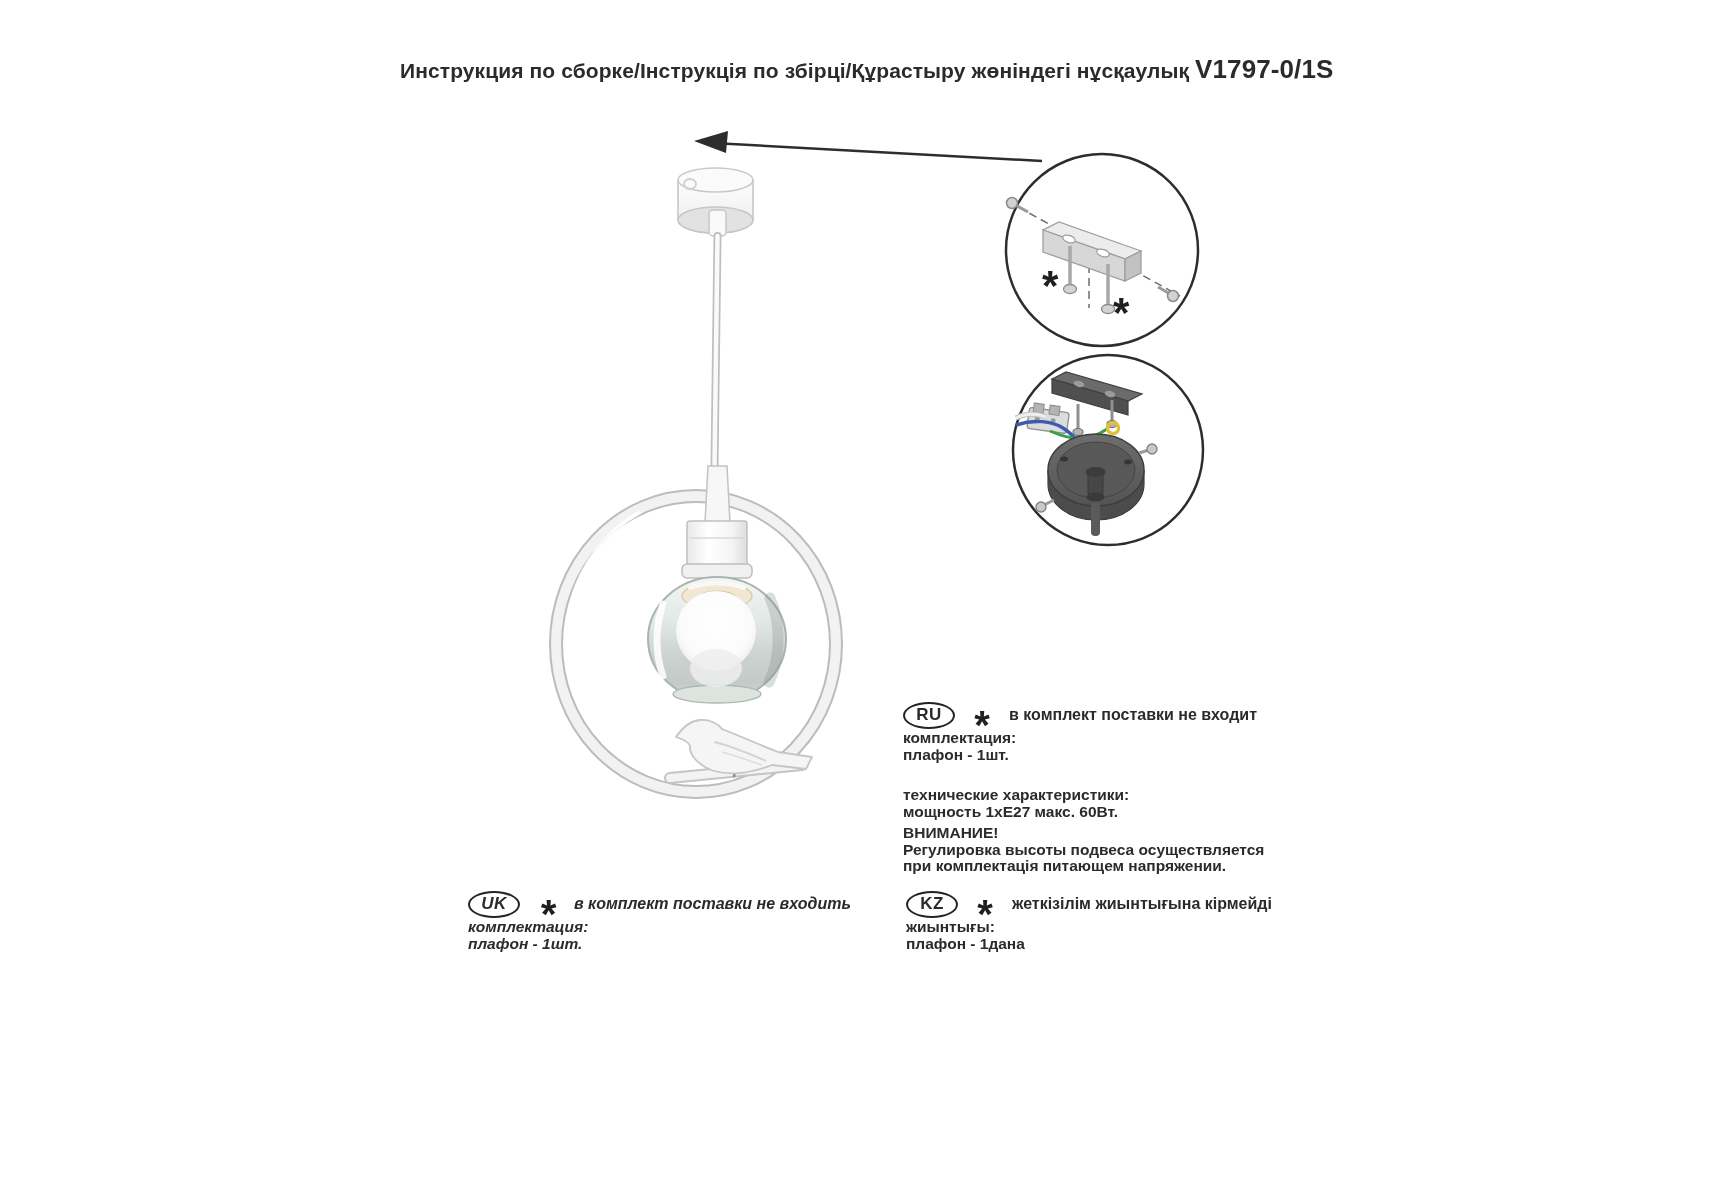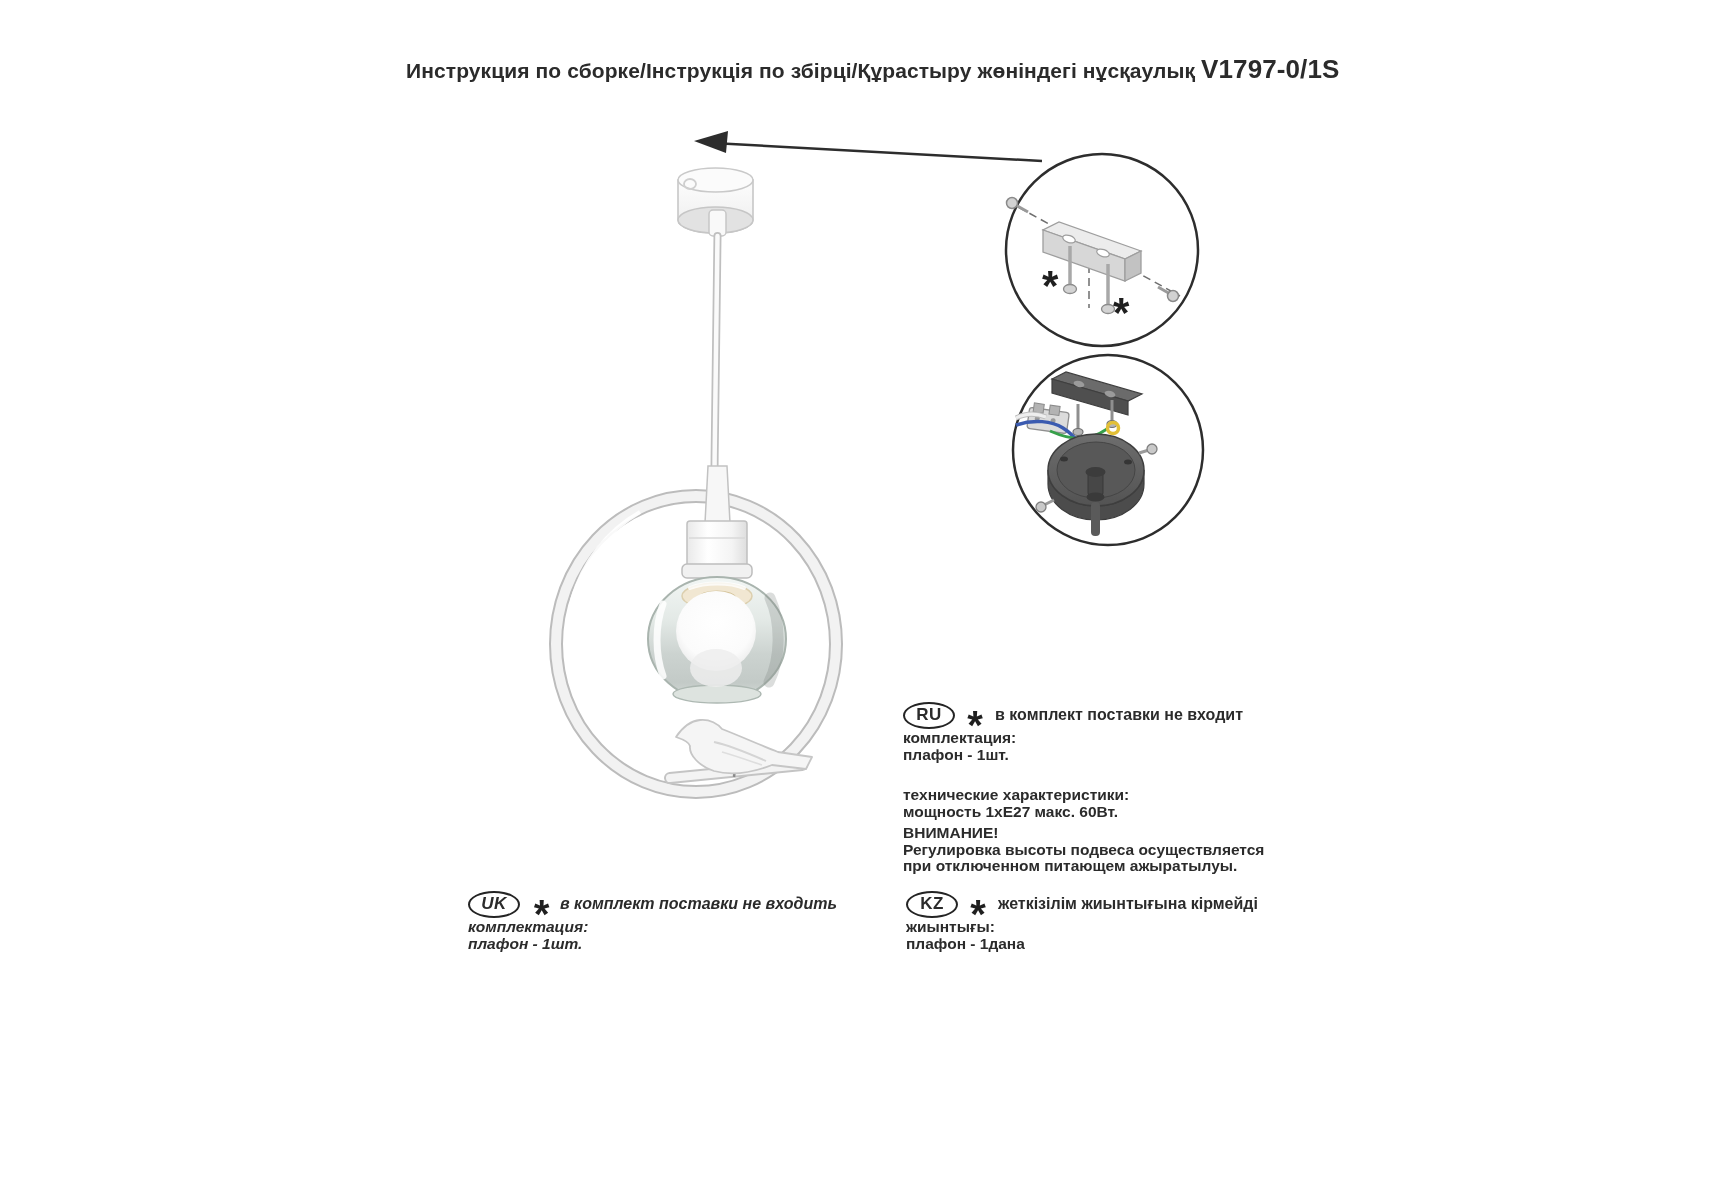--- a/index.html
+++ b/index.html
@@ -1,29 +1,29 @@
 <!DOCTYPE html>
 <html><head>
 <meta charset="utf-8">
 <style>
   html,body{margin:0;padding:0;}
   body{
     width:1715px;height:1200px;position:relative;overflow:hidden;
     background:#ffffff;color:#2b2b2b;
     font-family:"Liberation Sans",sans-serif;
   }
-  .abs{position:absolute;margin-left:6px;}
+  .abs{position:absolute;}
   #art{position:absolute;left:0;top:0;}
   .title{
     left:400px;top:54px;width:870px;text-align:center;
     font-weight:bold;font-size:21px;white-space:nowrap;letter-spacing:.1px;
   }
   .title .model{font-size:26px;}
   .section{position:absolute;width:450px;}
-  .sec-header{display:flex;align-items:center;gap:6px;height:30px;}
+  .sec-header{display:flex;align-items:center;gap:13px;height:30px;}
   .oval{
     width:52px;height:27px;border:2.5px solid #242424;border-radius:50%;
     display:flex;align-items:center;justify-content:center;
     font-weight:bold;font-size:17px;letter-spacing:.5px;flex:0 0 auto;box-sizing:border-box;
   }
   .star{
     font-size:40px;font-weight:bold;line-height:0;position:relative;top:10px;
     width:28px;text-align:center;flex:0 0 auto;color:#1f1f1f;
   }
   .note{font-size:16px;font-weight:bold;white-space:nowrap;}
@@ -231,21 +231,21 @@
   <div class="body">
     <div class="para">
       <div class="line">комплектация:</div>
       <div class="line">плафон - 1шт.</div>
     </div>
     <div class="para-gap">
       <div class="line">технические характеристики:</div>
       <div class="line">мощность 1хЕ27 макс. 60Вт.</div>
       <div class="line warn-title">ВНИМАНИЕ!</div>
       <div class="line">Регулировка высоты подвеса осуществляется</div>
-      <div class="line">при отключенном питающем ажыратылуы.</div>
+      <div class="line">при комплектація питающем напряжении.</div>
     </div>
   </div>
 </div>
 
 <div class="section" style="left:468px;top:889px;font-style:italic;">
   <div class="sec-header">
     <span class="oval">UK</span>
     <span class="star">*</span>
     <span class="note">в комплект поставки не входить</span>
   </div>

